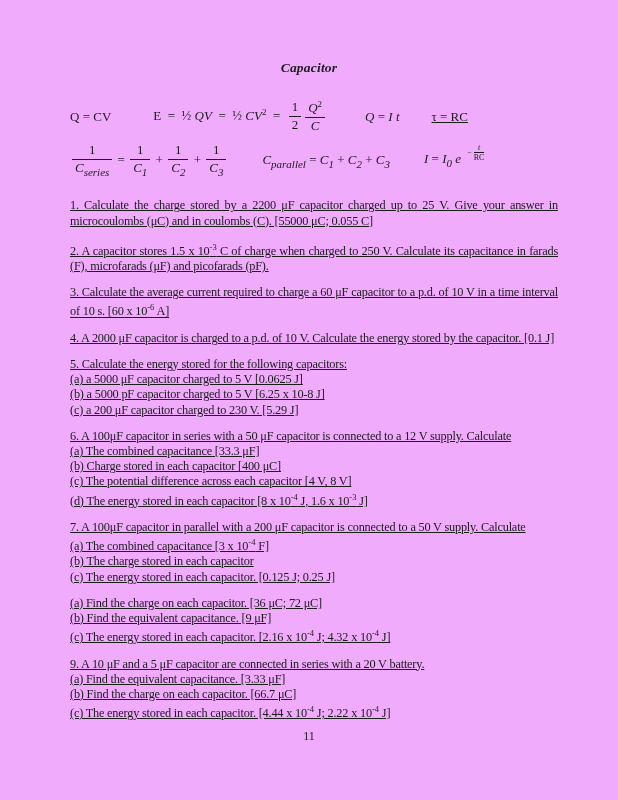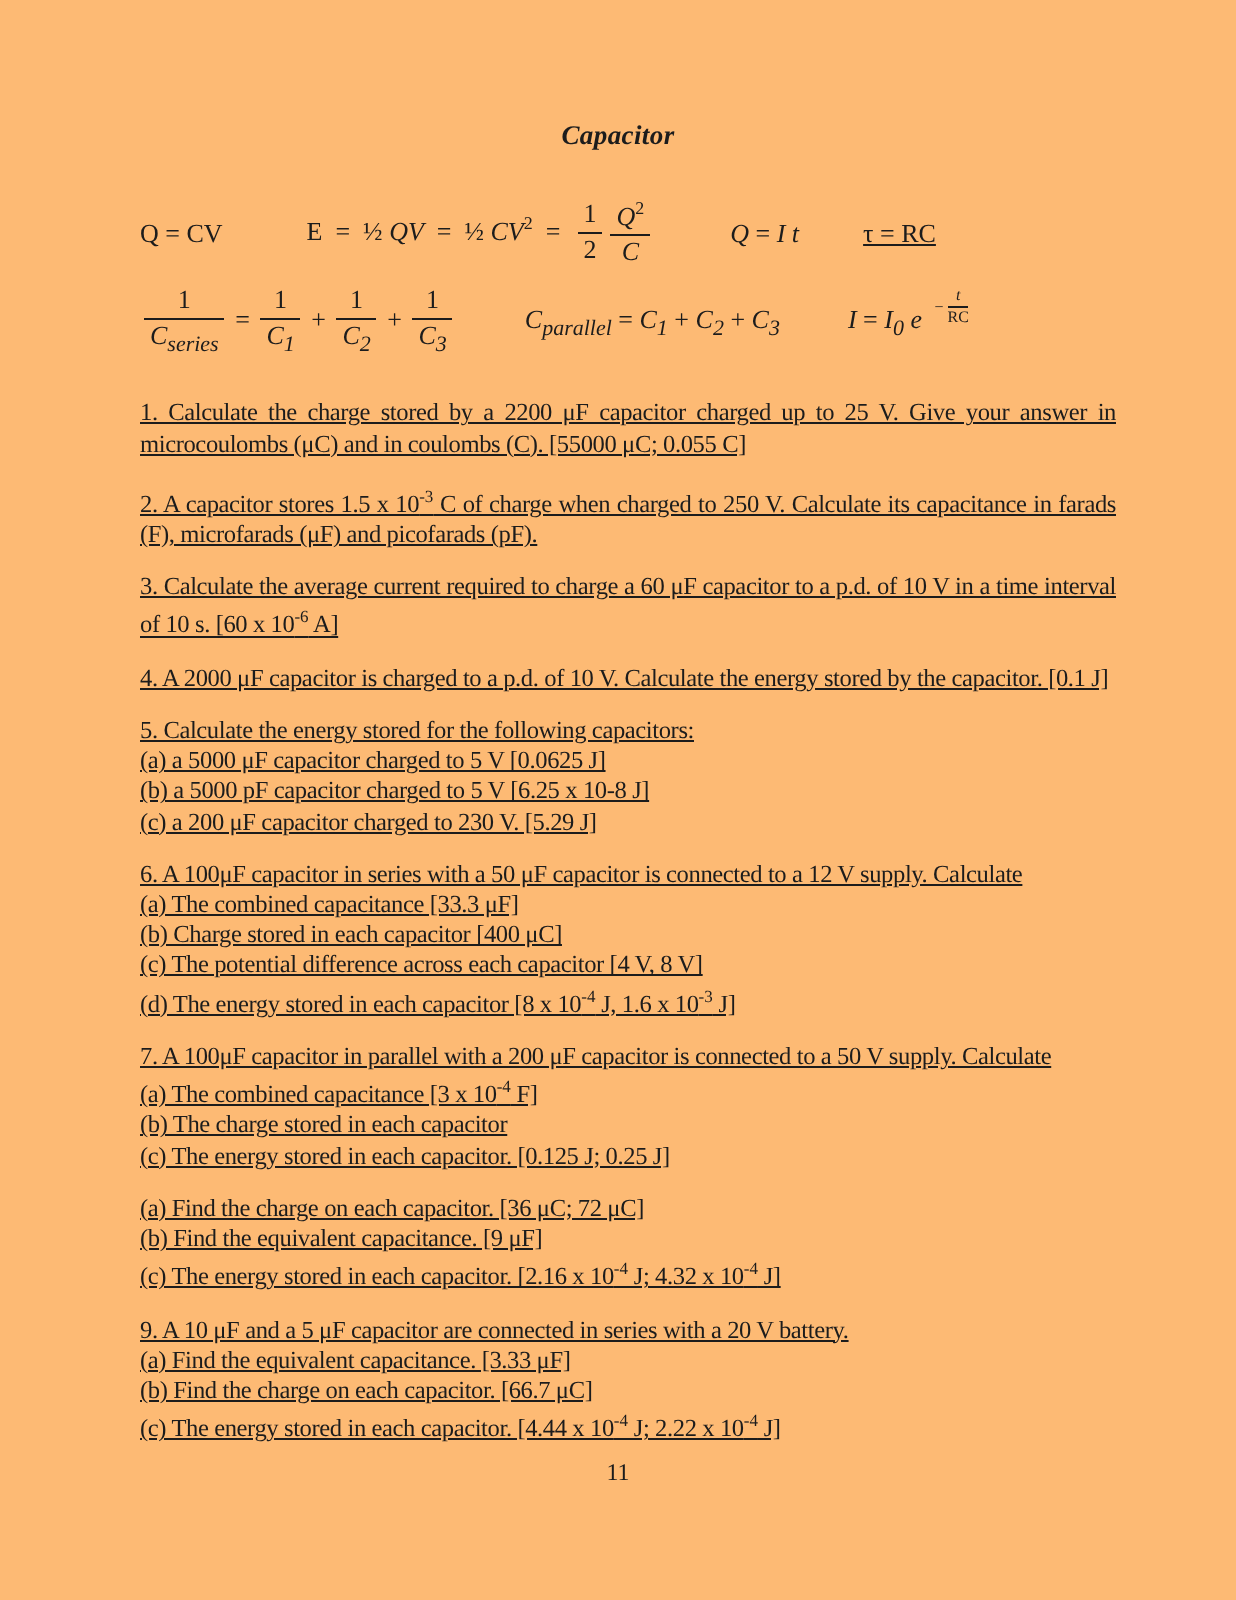--- a/index.html
+++ b/index.html
@@ -1,19 +1,19 @@
 <!DOCTYPE html>
 <html><head>
 <meta charset="utf-8">
 <style>
   html,body{margin:0;padding:0;background:#ffffff;}
   .page{
     position:relative;
     width:618px;height:800px;
-    background:#fdba74;
+    background:#f0abfc;
     font-family:"Liberation Serif","DejaVu Serif",serif;
     color:#1c1c1c;
     overflow:hidden;
   }
   .title{
     margin:0;padding-top:60px;
     text-align:center;
     font-size:13.5px;font-weight:bold;font-style:italic;
     letter-spacing:.2px;
   }

